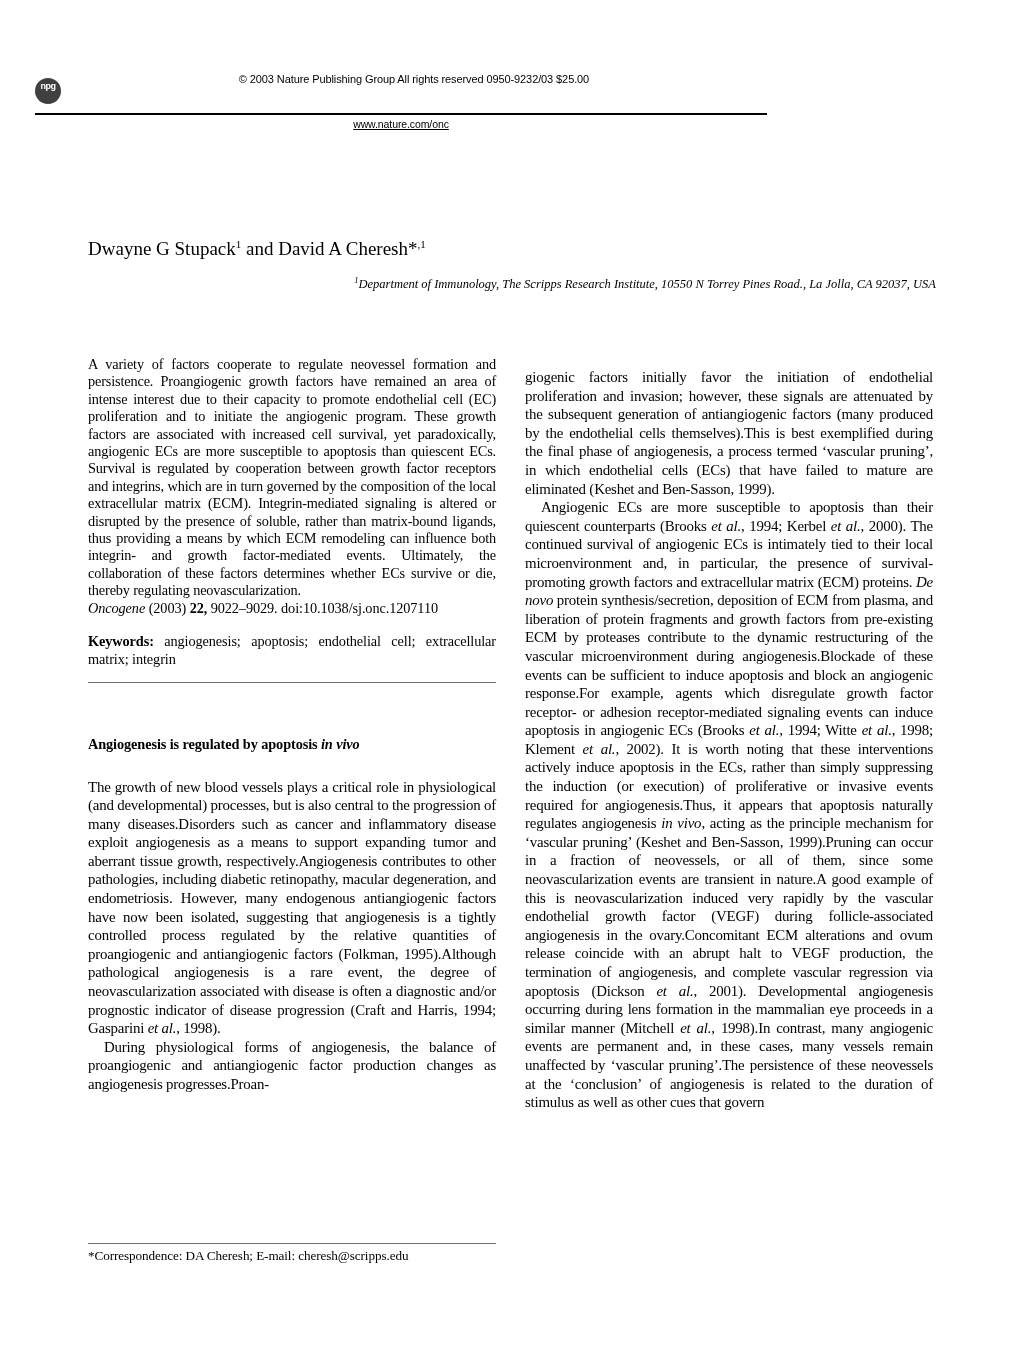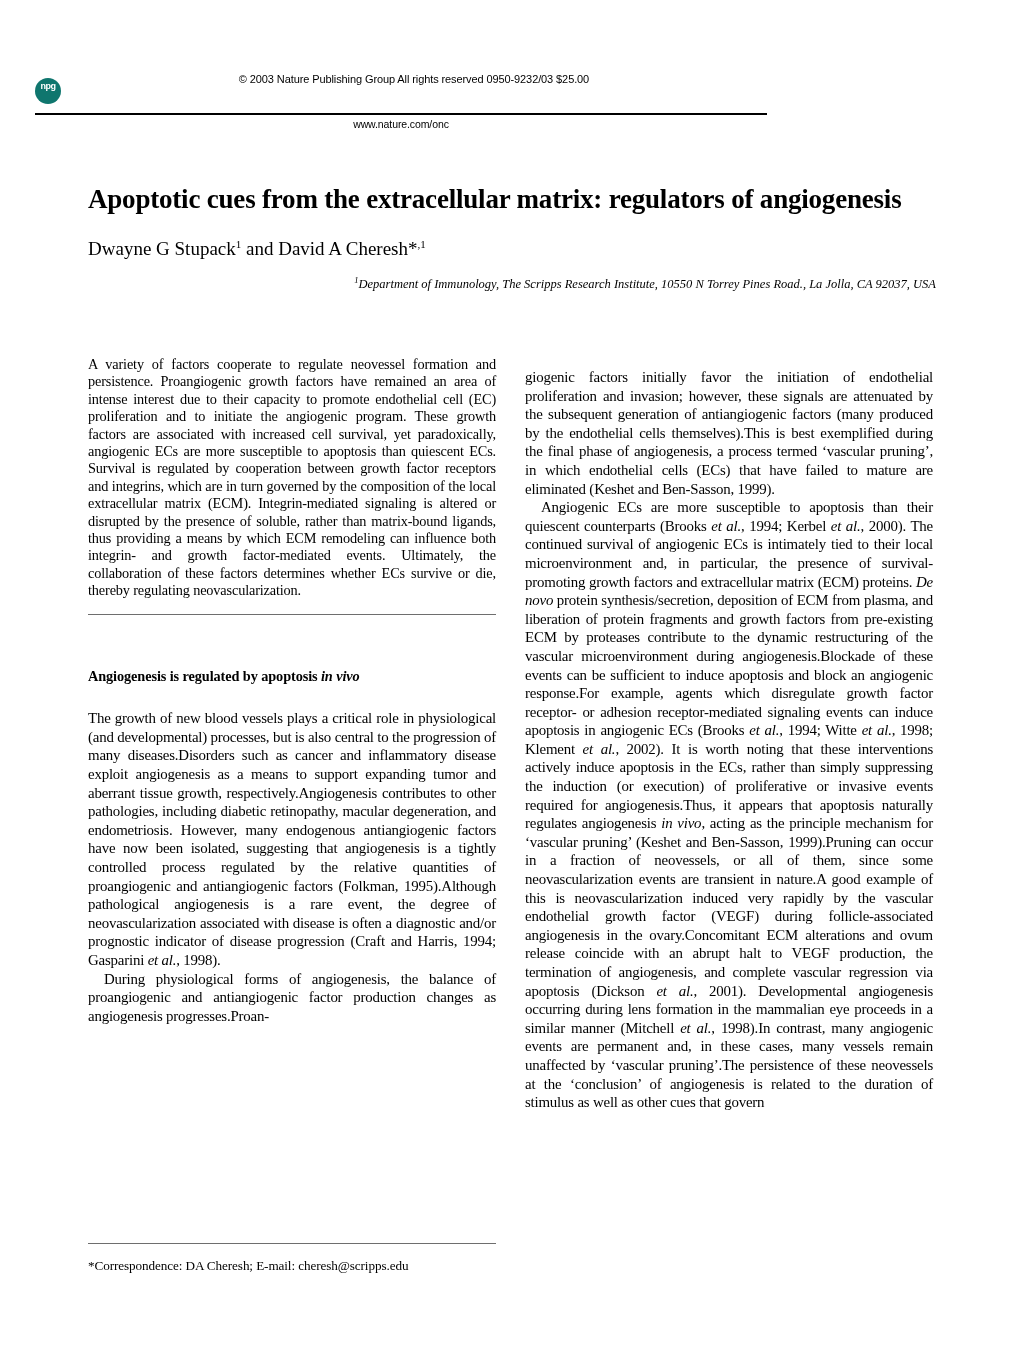--- a/index.html
+++ b/index.html
@@ -25,21 +25,21 @@
     width: 732px;
   }
   .masthead-row {
     display: flex;
     align-items: flex-start;
   }
   .npg-logo {
     width: 26px;
     height: 26px;
     border-radius: 50%;
-    background: #0f766e;
+    background: #404040;
     position: relative;
     flex: 0 0 auto;
     margin-top: 6px;
   }
   .npg-logo span {
     position: absolute;
     left: 0;
     right: 0;
     top: 4px;
     text-align: center;
@@ -83,20 +83,21 @@
   }
   .website-line {
     position: absolute;
     left: 35px;
     top: 118px;
     width: 732px;
     text-align: center;
     font-family: "Liberation Sans", sans-serif;
     font-size: 10.5px;
     letter-spacing: -0.1px;
+    text-decoration: underline;
   }
 
   
   .title {
     position: absolute;
     left: 88px;
     top: 165px;
     width: 860px;
     font-size: 27px;
     font-weight: bold;
@@ -204,21 +205,21 @@
     width: 408px;
   }
   .footnote-rule {
     width: 408px;
     height: 1.2px;
     background: #6e6e6e;
   }
   .footnote {
     font-size: 13.2px;
     line-height: 17px;
-    margin-top: 13px;
+    margin-top: 3px;
     letter-spacing: -0.1px;
   }
 </style>
 </head>
 <body>
 
 <div class="page">
 
   <div class="masthead">
     <div class="masthead-row">
@@ -227,31 +228,32 @@
         <span class="second"></span>
       </div>
       <div class="masthead-text">
         <div class="copyright-line">© 2003 Nature Publishing Group  All rights reserved 0950-9232/03 $25.00</div>
       </div>
     </div>
   </div>
   <div class="masthead-rule"></div>
   <div class="website-line">www.nature.com/onc</div>
 
-  <h1 class="title">Apoptotic cues from the extracellular matrix: regulators of angiogenesis</h1>
 
   <div class="authors"><span>Dwayne G Stupack</span><sup>1</sup><span> and David A Cheresh*</span><sup>,1</sup></div>
 
   <div class="affiliation"><sup>1</sup><span>Department of Immunology, The Scripps Research Institute, 10550 N Torrey Pines Road., La Jolla, CA 92037, USA</span></div>
 
   <div class="col col-left">
 
     <p class="abstract">A variety of factors cooperate to regulate neovessel formation and persistence. Proangiogenic growth factors have remained an area of intense interest due to their capacity to promote endothelial cell (EC) proliferation and to initiate the angiogenic program. These growth factors are associated with increased cell survival, yet paradoxically, angiogenic ECs are more susceptible to apoptosis than quiescent ECs. Survival is regulated by cooperation between growth factor receptors and integrins, which are in turn governed by the composition of the local extracellular matrix (ECM). Integrin-mediated signaling is altered or disrupted by the presence of soluble, rather than matrix-bound ligands, thus providing a means by which ECM remodeling can influence both integrin- and growth factor-mediated events. Ultimately, the collaboration of these factors determines whether ECs survive or die, thereby regulating neovascularization.</p>
 
-
+    <p class="abstract-cite"><i>Oncogene</i><span> (2003) </span><b>22,</b><span> 9022–9029. doi:10.1038/sj.onc.1207110</span></p>
+
+    <p class="keywords"><b>Keywords:</b><span> angiogenesis; apoptosis; endothelial cell; extracellular matrix; integrin</span></p>
 
     <div class="kw-rule"></div>
 
     <h2 class="section-head"><span>Angiogenesis is regulated by apoptosis </span><i>in vivo</i></h2>
 
     <p class="body first"><span>The growth of new blood vessels plays a critical role in physiological (and developmental) processes, but is also central to the progression of many diseases.Disorders such as cancer and inflammatory disease exploit angiogenesis as a means to support expanding tumor and aberrant tissue growth, respectively.Angiogenesis contributes to other pathologies, including diabetic retinopathy, macular degeneration, and endometriosis. However, many endogenous antiangiogenic factors have now been isolated, suggesting that angiogenesis is a tightly controlled process regulated by the relative quantities of proangiogenic and antiangiogenic factors (Folkman, 1995).Although pathological angiogenesis is a rare event, the degree of neovascularization associated with disease is often a diagnostic and/or prognostic indicator of disease progression (Craft and Harris, 1994; Gasparini </span><i>et al.</i><span>, 1998).</span></p>
 
     <p class="body indent">During physiological forms of angiogenesis, the balance of proangiogenic and antiangiogenic factor production changes as angiogenesis progresses.Proan-</p>
   </div>
 

